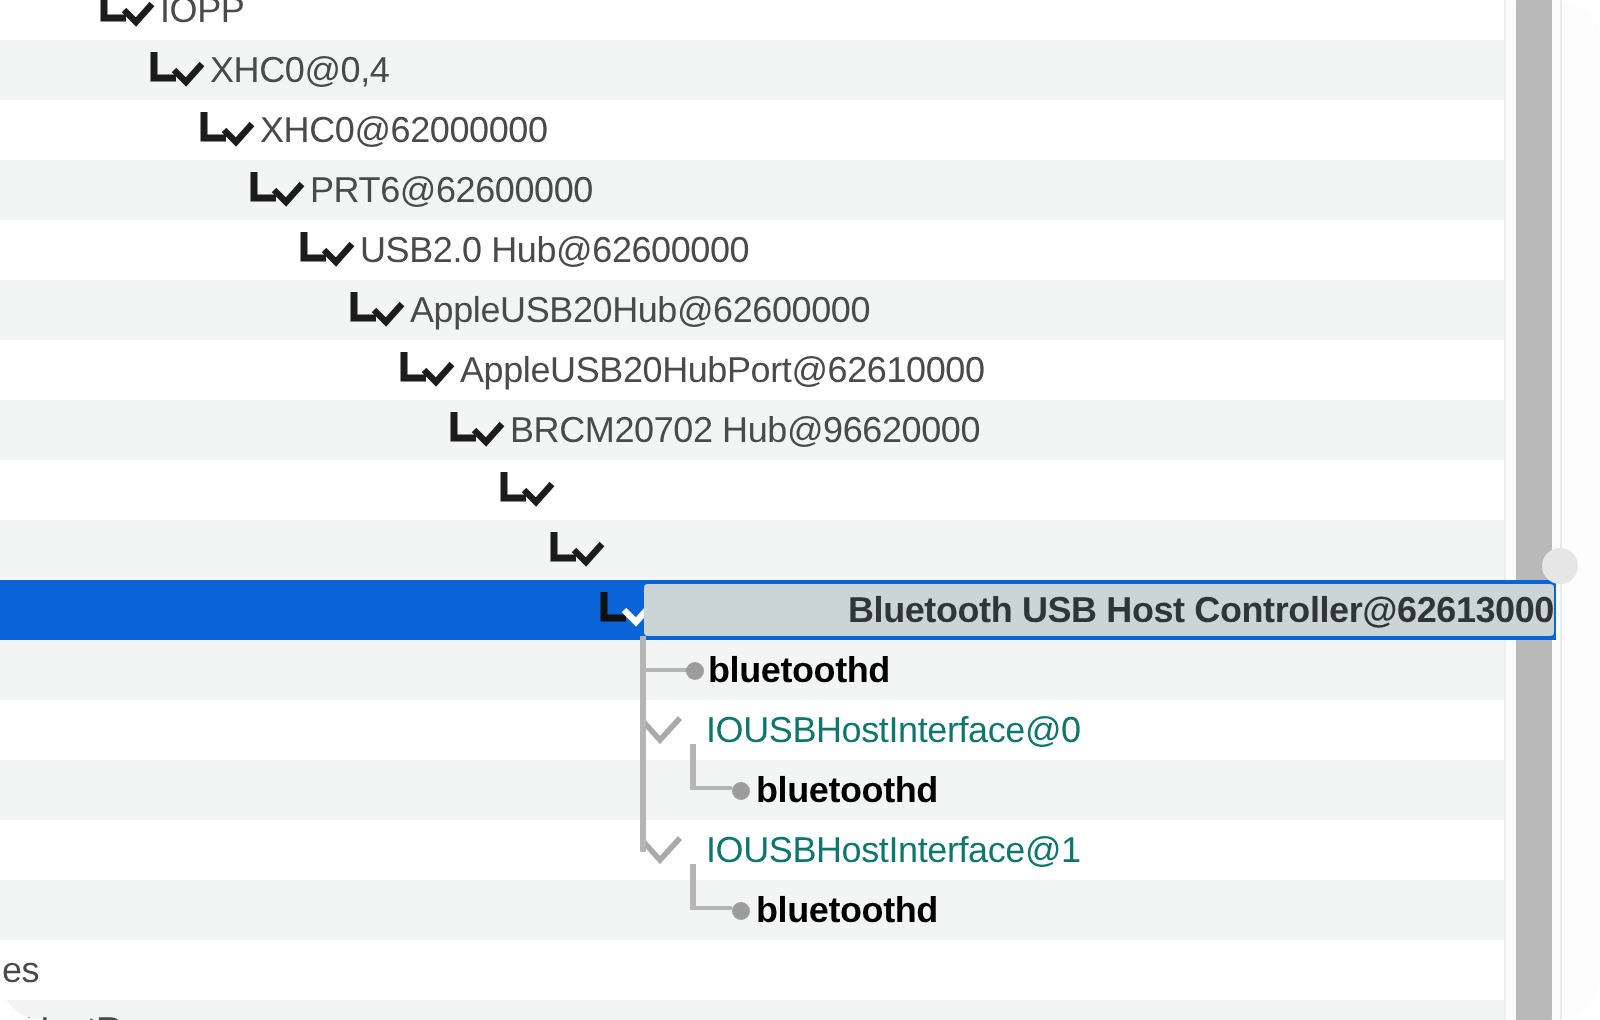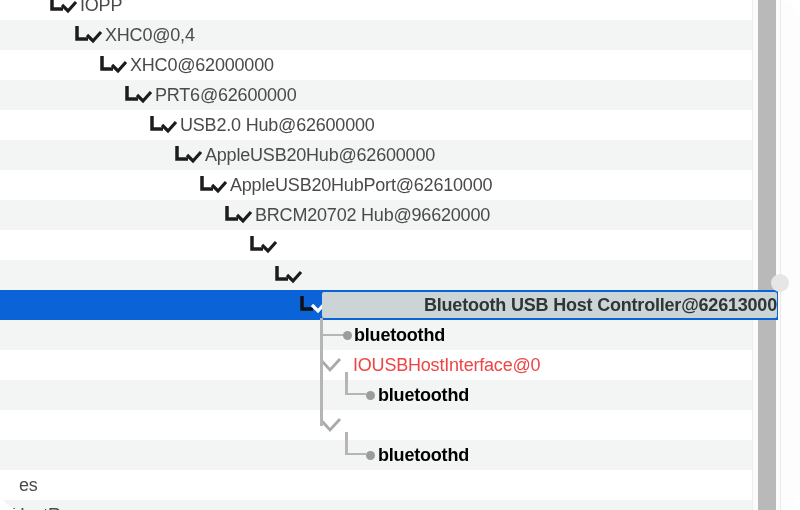--- a/index.html
+++ b/index.html
@@ -10,21 +10,21 @@
   }
   .row { position:absolute; left:0; width:752px; height:30px; z-index:1; }
   .row.white { background:#ffffff; }
   .row.gray  { background:#f3f4f4; }
   .row.sel   { background:#0b63d8; width:778px; z-index:3; }
   .lbl {
     position:absolute; top:0; height:30px; line-height:30px;
     font-size:18px; letter-spacing:-0.2px; color:#4a4a4a; white-space:pre;
   }
   .lbl.bold { font-weight:700; color:#000000; }
-  .lbl.dim  { color:#ef4444; }
+  .lbl.dim  { color:#0f766e; }
   .hlbox {
     position:absolute; left:322px; top:2px; width:455px; height:26px;
     background:#ccd5d5; border-radius:2px; z-index:5;text-align:right;
   }
   .hlbox .lbl {
     position:static; display:block; padding-left:8px; line-height:26px;
     font-weight:700; color:#2e3636; letter-spacing:-0.2px;
   }
   svg.glyph { position:absolute; top:4px; }
   svg.chev  { position:absolute; left:320px; top:7px; }
@@ -148,25 +148,26 @@
    </svg>
         <span class="lbl dim" style="left:353px">IOUSBHostInterface@0</span>
       </div>
       <div class="row gray" style="top: 380px;">
         <span class="lbl bold" style="left:378px">bluetoothd</span>
       </div>
       <div class="row white" style="top: 410px;">
         <svg class="chev" width="22" height="16" viewBox="0 0 22 16">
      <path d="M1 3 L10 13 L20 2" fill="none" stroke="#a9a9a9" stroke-width="2.8"></path>
    </svg>
+        <span class="lbl dim" style="left:353px">IOUSBHostInterface@1</span>
       </div>
       <div class="row gray" style="top: 440px;">
         <span class="lbl bold" style="left:378px">bluetoothd</span>
       </div>
-      <div class="row white" style="top: 470px; margin-left: 18px;">
+      <div class="row white" style="top: 470px;">
         <span class="lbl" style="left:1px">es</span>
       </div>
       <div class="row gray" style="top: 500px;">
         <span class="lbl" style="left:0px">BHostR</span>
       </div>
     </div>
 
   <div class="conn c-vmain"></div>
   <div class="conn c-h11"></div>
   <div class="conn c-v13"></div>

